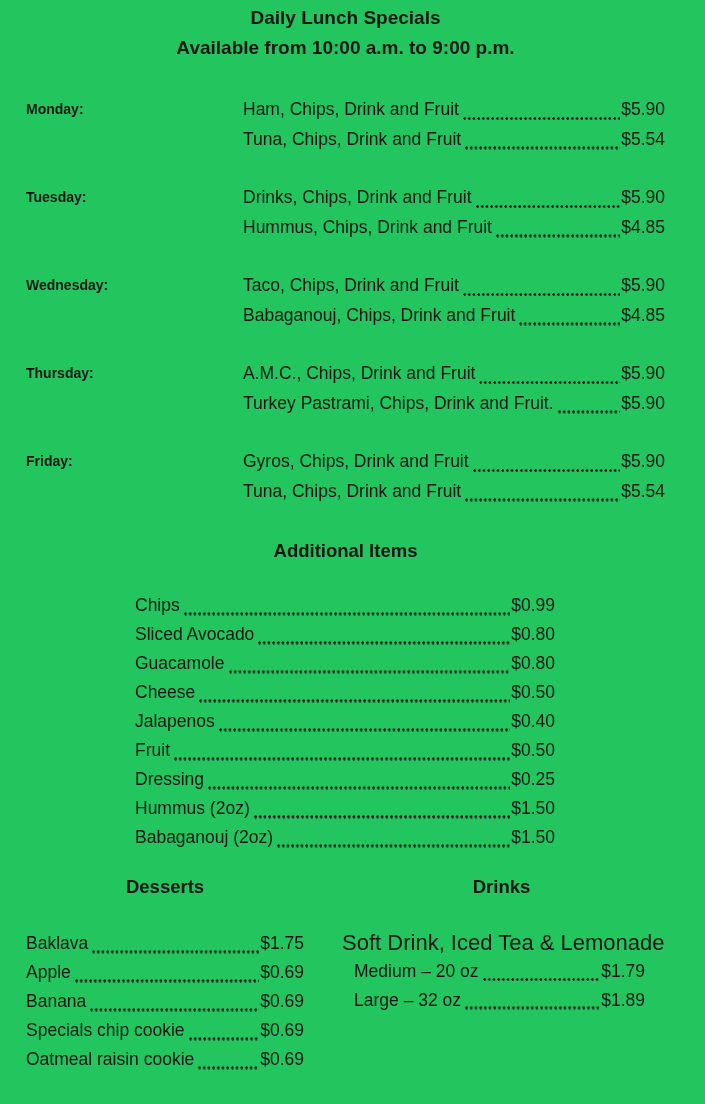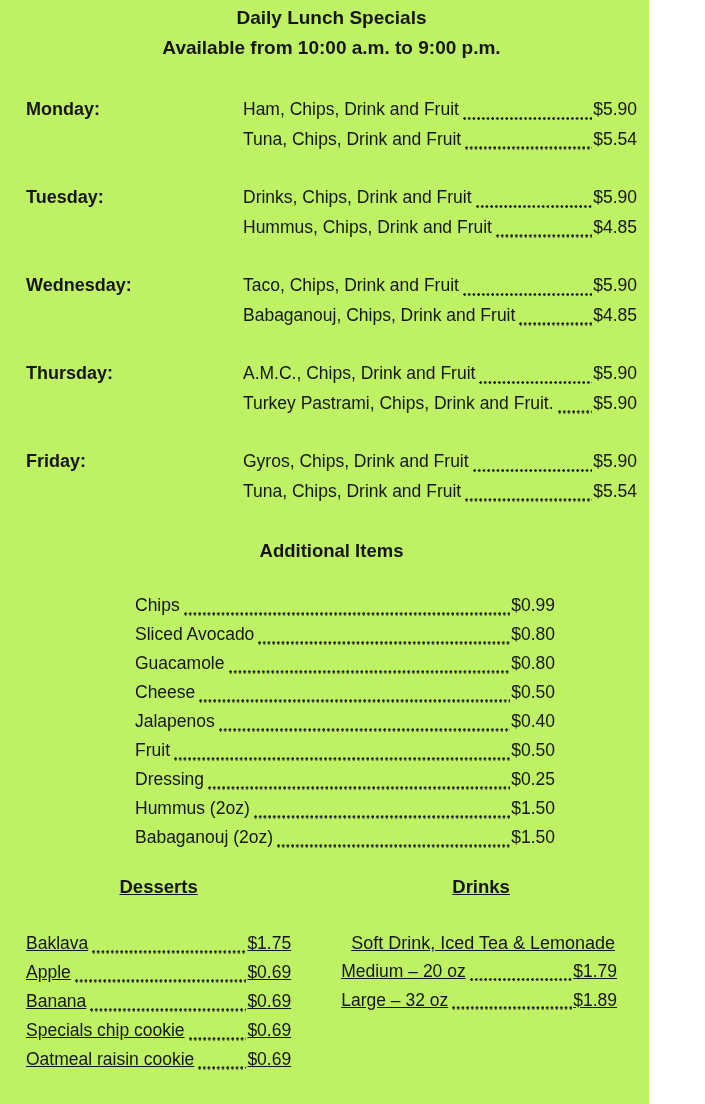--- a/index.html
+++ b/index.html
@@ -1,51 +1,51 @@
 <!DOCTYPE html>
 <html><head>
 <meta charset="utf-8">
 <style>
   html,body{margin:0;padding:0;background:#ffffff;}
   .page{
     position:relative;
-    width:649px;height:1104px;
+    width:705px;height:1104px;
     box-sizing:border-box;
-    padding:3px 12px 0 26px;
+    padding:3px 40px 0 26px;
     overflow:hidden;
-    background:#bef264;
+    background:#22c55e;
     color:#161616;
     font-family:"Liberation Sans", sans-serif;
   }
   
   .header{text-align:center;font-weight:700;font-size:19px;line-height:29.5px;}
   
   .specials{margin-top:33px;}
   .day-block{display:flex;margin-bottom:29px;}
-  .day-label{flex:0 0 217px;font-weight:700;font-size:18px;line-height:29.5px;}
+  .day-label{flex:0 0 217px;font-weight:700;font-size:14px;line-height:29.5px;}
   .day-items{flex:1 1 auto;min-width:0;}
   .menu-row{display:flex;font-size:17.5px;line-height:29.5px;white-space:nowrap;}
   .menu-row .label{flex:0 0 auto;}
   .menu-row .price{flex:0 0 auto;}
   .dots{
     flex:1 1 0;min-width:0;height:3.4px;align-self:flex-end;
     margin:0 1px 4.5px 4px;
     background:radial-gradient(circle at 1.6px 1.7px,#181818 1.12px,rgba(0,0,0,0) 1.65px) left bottom/4.7px 3.4px repeat-x;
   }
   
   .section-heading{margin-top:30px;text-align:center;font-weight:700;font-size:18.5px;line-height:29px;}
   .additional-list{margin:26px 0 0 109px;width:420px;}
   .additional-list .menu-row{line-height:29px;text-align:center;}
   
-  .bottom{display:flex;margin-top:20px;text-decoration:underline;}
+  .bottom{display:flex;margin-top:20px;}
   .col-desserts{width:290px;}
   .col-drinks{width:341px;margin-left:34px;}
   .col-heading{text-align:center;font-weight:700;font-size:18.5px;line-height:29px;margin-bottom:28px;}
   .col-list .menu-row{line-height:29px;}
-  .drinks-note{font-size:18px;line-height:28px;text-align:center;padding-left:4px;}
+  .drinks-note{font-size:22px;line-height:28px;padding-left:4px;}
   .drinks-list{padding:0 20px 0 16px;}
   .drinks-list .menu-row{line-height:28.5px;}
 </style>
 </head>
 <body>
 
 <div class="page">
 
   <div class="header">
     <div class="title">Daily Lunch Specials</div>

